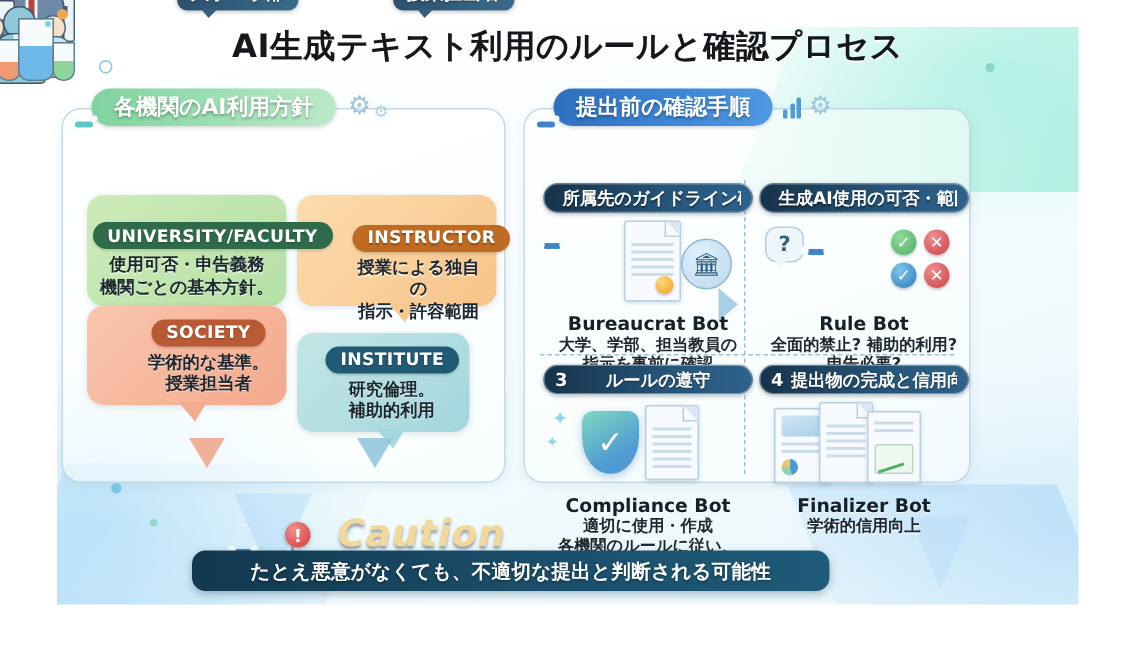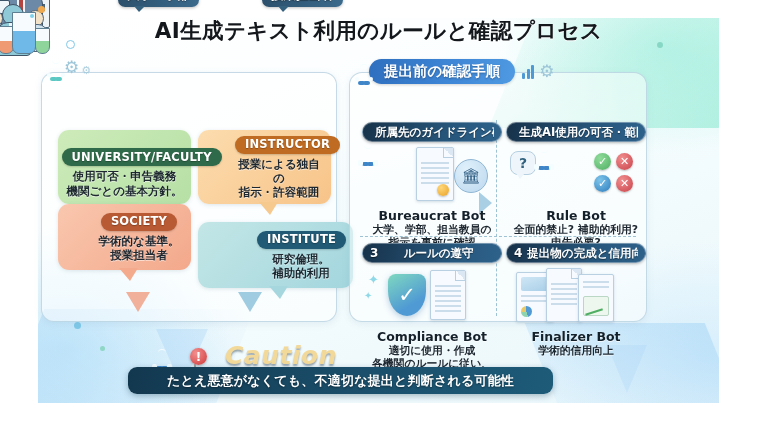--- a/index.html
+++ b/index.html
@@ -113,21 +113,21 @@
     border-top:13px solid var(--tail);
   }
   .c-green {--tail:#b8e3a8;background:linear-gradient(135deg,#cdebb9,#b6e0a5);}
   .c-orange{--tail:#f6c98e;background:linear-gradient(135deg,#fcdcae,#f7c489);}
   .c-coral {--tail:#f4ab8d;background:linear-gradient(135deg,#f9c7ae,#f3a88b);}
   .c-teal  {--tail:#a7d7de;background:linear-gradient(135deg,#c3e6e6,#a3d6de);}
 
   .lc1{left:58px;top:130px;width:133px;height:74px;}
   .lc2{left:198px;top:130px;width:133px;height:74px;}
   .lc3{left:58px;top:204px;width:133px;height:66px;}
-  .lc4{left:198px;top:222px;width:155px;height:66px;}
+  .lc4{left:198px;top:222px;width:115px;height:66px;}
 
   .bubble-tag{
     position:absolute;top:-16px;z-index:4;
     background:linear-gradient(100deg,#2b4f6b,#3b6a8c);
     color:#fff;font-size:12.5px;font-weight:bold;
     padding:2.5px 9px 3.5px;border-radius:7px;
     text-shadow:0 1px 1px rgba(0,0,0,.35);
     box-shadow:0 1px 3px rgba(0,0,0,.25);white-space:nowrap;
   }
   .bubble-tag::after{
@@ -329,20 +329,21 @@
           <span class="arm l"></span><span class="arm r"></span>
           <span class="bot-face"></span>
           <span class="eye l"></span><span class="eye r"></span>
           <span class="mouth"></span>
           <span class="legs">
               <i></i>
               <i></i>
             </span>
         </span>
       </span>
+      <span class="head-pill pill-green">各機関のAI利用方針</span>
       <span class="gears">
         <span class="gear big">⚙</span>
           <span class="gear sm">⚙</span>
       </span>
     </div>
   </div>
 
   <div class="bubble-tag tag1">大学・学部</div>
   <div class="lcard c-green lc1">
     <div class="inner">
@@ -363,21 +364,21 @@
       <span class="win" style="left:4px;top:5px;"></span>
       <span class="win" style="left:14px;top:5px;"></span>
       <span class="win" style="right:14px;top:5px;"></span>
       <span class="win" style="right:4px;top:5px;"></span>
       <span class="win" style="left:18px;bottom:0;width:8px;height:12px;"></span>
     </div>
   </div>
 
   <div class="bubble-tag tag2">授業担当者</div>
   <div class="lcard c-orange lc2 rightalign">
-    <div class="inner" style="justify-content:center;padding-bottom:2px;">
+    <div class="inner" style="justify-content:flex-end;padding-bottom:2px;margin-top:16px;">
       <div class="txtwrap" style="text-align:center;">
         <span class="lbl-pill p-orange">INSTRUCTOR</span>
         <div class="desc">
           <div>授業による独自の</div>
           <div>指示・許容範囲</div>
         </div>
       </div>
     </div>
   </div>
   <div class="art art-teacher">

